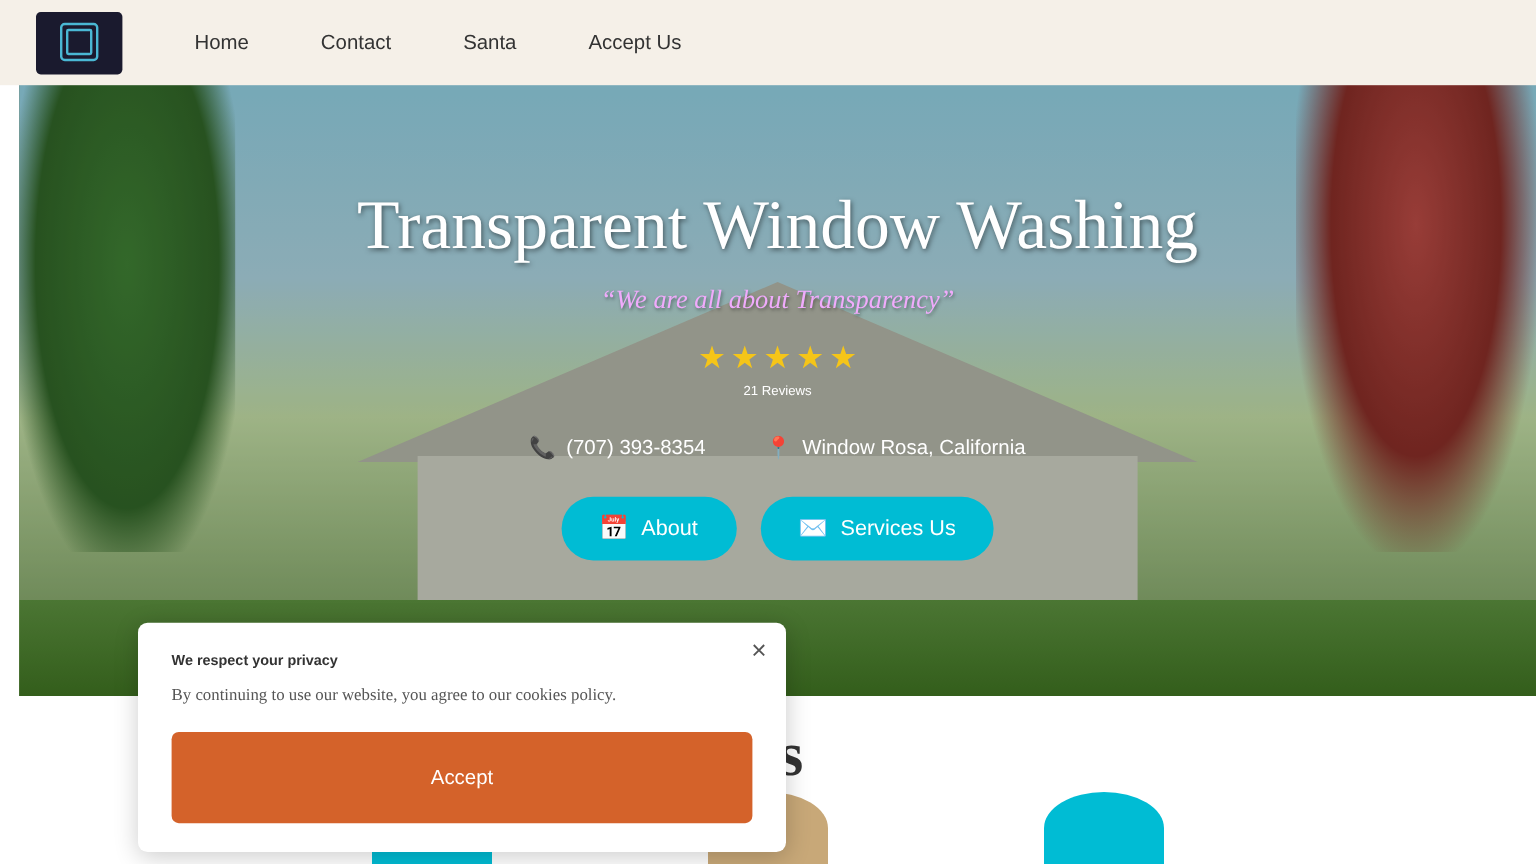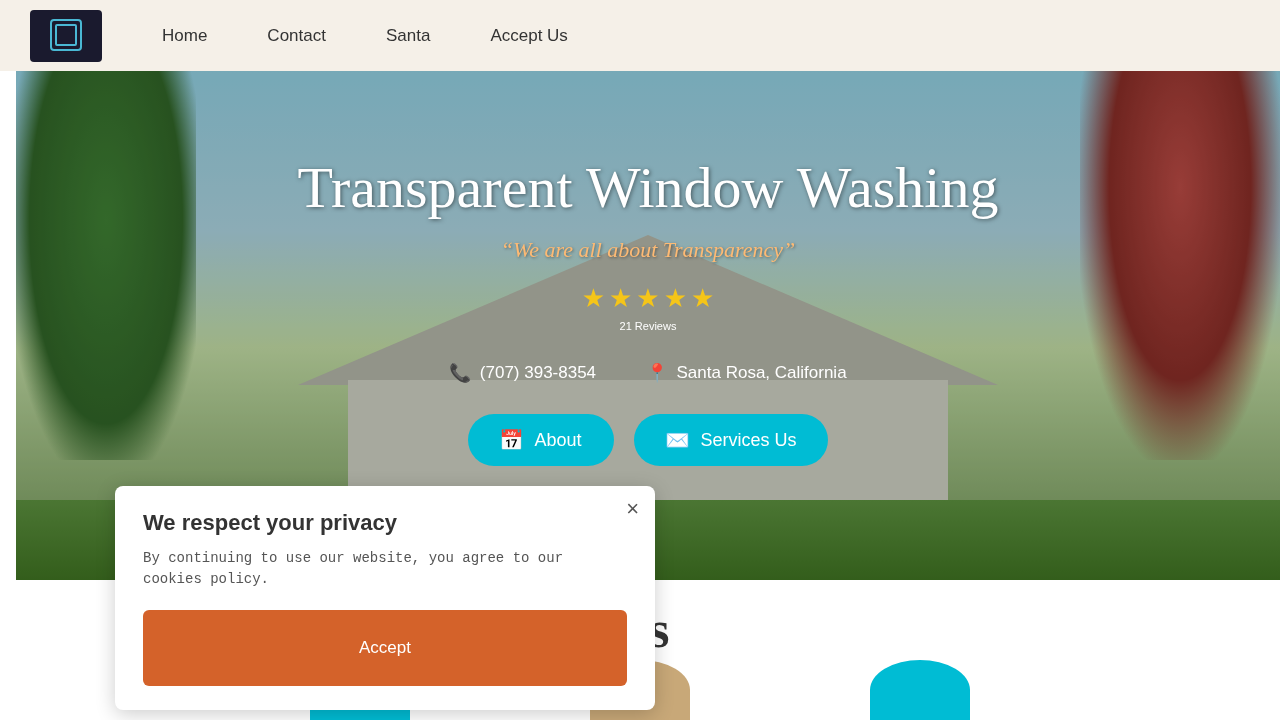--- a/index.html
+++ b/index.html
@@ -149,21 +149,21 @@
     .hero-title {
       font-size: 58px;
       color: #fff;
       font-weight: 400;
       text-shadow: 1px 1px 4px rgba(0,0,0,0.5);
       margin-bottom: 16px;
       font-family: Georgia, serif;
     }
     .hero-subtitle {
       font-size: 22px;
-      color: #fdba74;
+      color: #f0abfc;
       font-style: italic;
       text-shadow: 1px 1px 3px rgba(0,0,0,0.4);
       margin-bottom: 20px;
     }
     .stars-row {
       display: flex;
       justify-content: center;
       gap: 4px;
       margin-bottom: 6px;
     }
@@ -281,31 +281,31 @@
       top: 12px;
       right: 16px;
       font-size: 22px;
       cursor: pointer;
       color: #555;
       background: none;
       border: none;
       line-height: 1;
     }
     .cookie-title {
-      font-size: 22px;
+      font-size: 12px;
       font-weight: bold;
       color: #333;
       margin-bottom: 12px;
       font-family: Arial, sans-serif;
     }
     .cookie-text {
       font-size: 14px;
       color: #555;
       margin-bottom: 20px;
-      font-family: Liberation Mono, monospace;
+      font-family: Liberation Serif, serif;
       line-height: 1.5;
     }
     .cookie-accept {
       background: #d4622a;
       color: #fff;
       border: none;
       border-radius: 6px;
       padding: 28px 0;
       width: 100%;
       font-size: 17px;
@@ -351,21 +351,21 @@
       <span class="star">★</span>
     </div>
     <p class="reviews-text">21 Reviews</p>
     <div class="contact-row">
       <div class="contact-item">
         <span class="contact-icon">📞</span>
         <span>(707) 393-8354</span>
       </div>
       <div class="contact-item">
         <span class="contact-icon">📍</span>
-        <span>Santa Rosa, California</span>
+        <span>Window Rosa, California</span>
       </div>
     </div>
     <div class="cta-row">
       <button class="btn-book">
         <span class="btn-icon">📅</span>
         <span>About</span>
       </button>
       <button class="btn-message">
         <span class="btn-icon">✉️</span>
         <span>Services Us</span>

